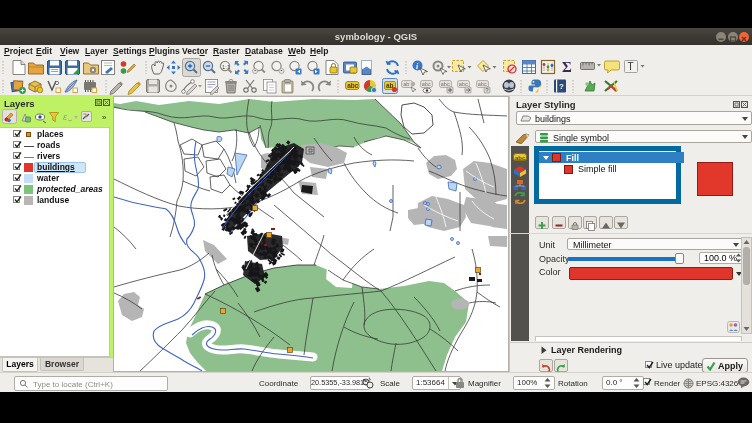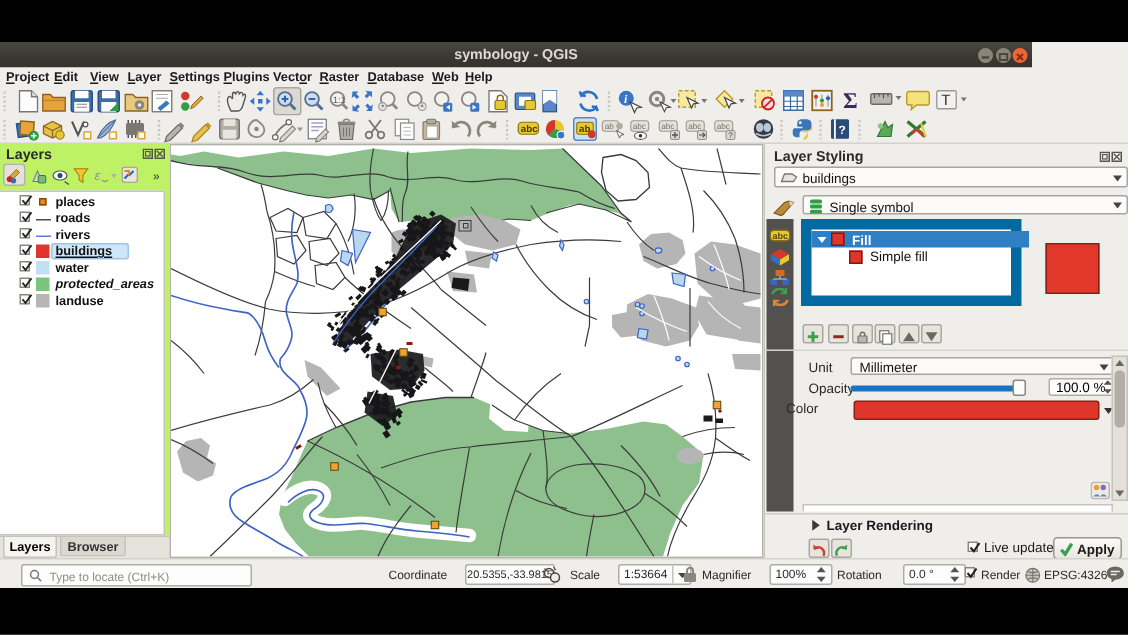--- a/index.html
+++ b/index.html
@@ -1,21 +1,21 @@
 <!DOCTYPE html>
 <html><head>
 <meta charset="utf-8">
 <style>
   * { margin:0; padding:0; box-sizing:border-box; }
   html,body { width:752px; height:423px; background:#000; overflow:hidden; }
   body { font-family:"Liberation Sans", sans-serif; position:relative; }
   .abs { position:absolute; }
   #win { position:absolute; left:0; top:28px; width:752px; height:364px; background:#f0eeea; }
   
-  #titlebar { position:absolute; left:0; top:0; width:688px; height:17px;
+  #titlebar { position:absolute; left:0; top:0; width:752px; height:17px;
     background:linear-gradient(#4a4741,#3b3833 60%,#35322d); color:#dfdbd3;
     font-size:9.5px; font-weight:bold; text-align:center; line-height:17px; }
   .wbtn { position:absolute; top:3.5px; width:10px; height:10px; border-radius:50%; }
   
   #menubar { position:absolute; left:0; top:17px; width:752px; height:13px; background:#f0eeea;
     font-size:8.5px; font-weight:bold; color:#1a1a1a; }
   #menubar span { position:absolute; top:1px; white-space:pre; }
   #menubar u { text-decoration:underline; text-underline-offset:1px; }
   
   #toolbars { position:absolute; left:0; top:30px; width:752px; height:38px; background:#f0eeea;
@@ -1182,21 +1182,21 @@
           <path d="M7 5 v2 M2.5 7 h9 M2.5 7 v0" stroke="#ccc" stroke-width="0.7" fill="none"></path>
         </svg>
       <svg width="14" height="12" style="position:absolute;left:2px;top:46px">
           <path d="M2 4 a5 5 0 0 1 9 -1" fill="none" stroke="#3f9e4d" stroke-width="1.8"></path>
           <path d="M11 0 v3.5 h-3.5" fill="none" stroke="#3f9e4d" stroke-width="1.4"></path>
           <path d="M12 8 a5 5 0 0 1 -9 1" fill="none" stroke="#d88a28" stroke-width="1.8"></path>
           <path d="M3 12 v-3.5 h3.5" fill="none" stroke="#d88a28" stroke-width="1.4"></path>
         </svg>
     </div>
 
-    <div class="abs" style="left:24px;top:50px;width:147px;height:58px;background:#fff;border:7px solid #0369a1;">
+    <div class="abs" style="left:24px;top:50px;width:147px;height:58px;background:#fff;border:5px solid #0369a1;">
       <div class="abs" style="left:0;top:1px;width:145px;height:11px;background:#2e7fc4;">
         <svg width="8" height="8" style="position:absolute;left:3px;top:2px">
             <path d="M1 2 h6 l-3 4 z" fill="#fff"></path>
           </svg>
         <div class="abs" style="left:13px;top:1px;width:9px;height:9px;background:#e0352b;border:1px solid #7e1a12;"></div>
         <span style="position:absolute;left:27px;top:0.5px;font-size:9px;font-weight:bold;color:#fff;">Fill</span>
       </div>
       <div class="abs" style="left:25px;top:13.5px;width:9px;height:9px;background:#e0352b;border:1px solid #7e1a12;"></div>
       <span style="position:absolute;left:39px;top:13px;font-size:9px;color:#111;">Simple fill</span>
     </div>
@@ -1233,21 +1233,21 @@
       <div class="arr"></div>
     </div>
     <span class="lbl" style="left:29px;top:157.5px;font-size:9px;">Opacity</span>
     <div class="abs" style="left:57px;top:160.5px;width:115px;height:4px;background:#1a72c4;border-radius:2px;"></div>
     <div class="abs" style="left:165px;top:156.5px;width:9px;height:11px;background:#fdfdfd;border:1px solid #8a8781;border-radius:2px;"></div>
     <div class="inbox" style="left:177px;top:156px;width:46px;height:12px;font-size:9px;line-height:10px;padding-left:4px;">100.0 %</div>
     <svg width="9" height="12" style="position:absolute;left:224px;top:156px">
         <path d="M4.5 1.5 l2.8 3 h-5.6 z" fill="#555"></path>
         <path d="M4.5 10.5 l2.8 -3 h-5.6 z" fill="#555"></path>
       </svg>
-    <span class="lbl" style="left:14px;top:171px;font-size:9px;">Color</span>
+    <span class="lbl" style="left:29px;top:171px;font-size:9px;">Color</span>
     <div class="abs" style="left:59px;top:171px;width:164px;height:13px;background:#e0352b;border:1px solid #8e1e14;border-radius:2px;"></div>
     <svg width="10" height="13" style="position:absolute;left:224px;top:171px">
         <path d="M2 5 h6 l-3 4 z" fill="#333"></path>
       </svg>
 
     <svg width="13" height="12" style="position:absolute;left:217px;top:225px">
         <rect x="0.5" y="0.5" width="12" height="11" rx="2" fill="#ece9e4" stroke="#bbb8b2"></rect>
         <circle cx="4" cy="4" r="1.8" fill="#e0a33c"></circle>
         <circle cx="8.5" cy="4" r="1.8" fill="#8a66c2"></circle>
         <path d="M2 10 q2 -3 4.5 0 M6.5 10 q2 -3 4.5 0" fill="#5a8ac2"></path>
@@ -1293,21 +1293,21 @@
 
   <div id="statusbar">
     <div class="inbox" style="left:2px;top:2.5px;width:154px;height:15px;padding-left:47px;">
       <svg width="10" height="10" style="position:absolute;left:4px;top:2px">
           <circle cx="4" cy="4" r="2.6" fill="none" stroke="#777" stroke-width="1"></circle>
           <path d="M6 6l2.4 2.4" stroke="#777" stroke-width="1"></path>
         </svg>
       <span style="position:absolute;left:18px;top:3px;color:#8f8c86;">Type to locate (Ctrl+K)</span>
     </div>
     <span class="lbl" style="left:259px;top:6px;">Coordinate</span>
-    <div class="inbox" style="left:298px;top:3px;width:60px;height:14px;text-align:center;line-height:12px;font-size:7.3px;">20.5355,-33.9815</div>
+    <div class="inbox" style="left:298px;top:3px;width:60px;height:14px;line-height:12px;font-size:7.3px;">20.5355,-33.9815</div>
     <svg width="12" height="12" style="position:absolute;left:362px;top:4px">
         <circle cx="4" cy="5" r="3" fill="none" stroke="#444" stroke-width="1"></circle>
         <circle cx="8" cy="8" r="3" fill="#efede9" stroke="#444" stroke-width="1"></circle>
         <path d="M1 2l2 2M7 1l1.6 2" stroke="#444" stroke-width="0.8"></path>
       </svg>
     <span class="lbl" style="left:380px;top:6px;">Scale</span>
     <div class="inbox" style="left:400px;top:3px;width:49px;height:14px;line-height:12px;padding-left:3px;">1:53664
       <div class="abs" style="right:0;top:0;width:12px;height:12px;border-left:1px solid #c4c1bb;"><svg width="12" height="12">
             <path d="M3 5 h6 l-3 3.5 z" fill="#444"></path>
           </svg></div>

